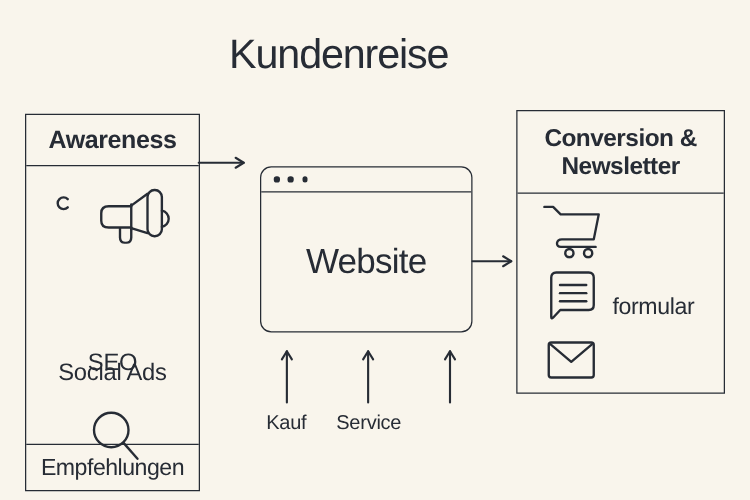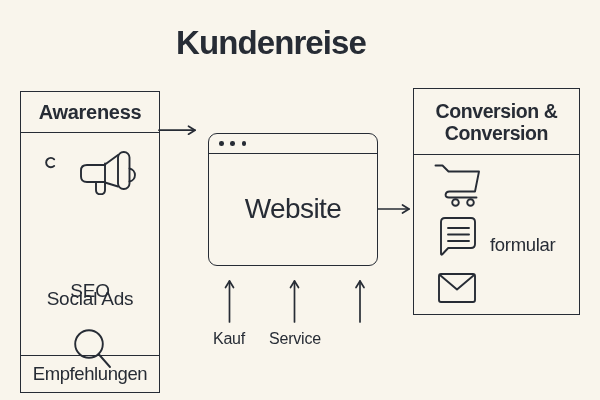--- a/index.html
+++ b/index.html
@@ -7,21 +7,21 @@
     width:600px;height:400px;
     background:#f9f5ec;
     color:#272c35;
     font-family:"Liberation Sans", sans-serif;
     -webkit-font-smoothing:antialiased;
   }
   .canvas{position:relative;width:600px;height:400px;overflow:hidden;}
 
   .title{
     position:absolute;left:271px;top:24px;transform:translateX(-50%);
-    font-size:33px;font-weight:700;letter-spacing:-0.9px;white-space:nowrap;
+    font-size:33px;font-weight:400;letter-spacing:-0.9px;white-space:nowrap;
   }
 
   .box{position:absolute;border:1.8px solid #272c35;box-sizing:border-box;background:transparent;}
 
   
   .aw{left:20px;top:91px;width:140px;height:302px;}
   .aw-header{
     position:absolute;top:0;left:0;right:0;height:40px;
     border-bottom:1.8px solid #272c35;
     display:flex;align-items:center;justify-content:center;
@@ -124,21 +124,21 @@
       <span class="dot"></span>
     </div>
     <div class="browser-body">
       <span class="website-label">Website</span>
     </div>
   </div>
 
   <section class="box cv">
     <div class="cv-header">
       <span>Conversion &amp;</span>
-      <span>Conversion</span>
+      <span>Newsletter</span>
     </div>
 
     <div class="cv-row cv-row-1">
       <span class="cv-icon">
         <svg class="icon" width="50" height="46" viewBox="0 0 50 46" fill="none" stroke="#272c35" stroke-width="1.9" stroke-linecap="round" stroke-linejoin="round">
           <path d="M3.5 4.5 H10.5 L16.5 10.5 H47 L43 30.5 H17.5 Q14 30.5 13.6 33.5 Q13.4 36.5 16.8 36.5 H44.5"></path>
           <circle cx="23.5" cy="41.5" r="3.3"></circle>
           <circle cx="38.5" cy="41.5" r="3.3"></circle>
         </svg>
       </span>

